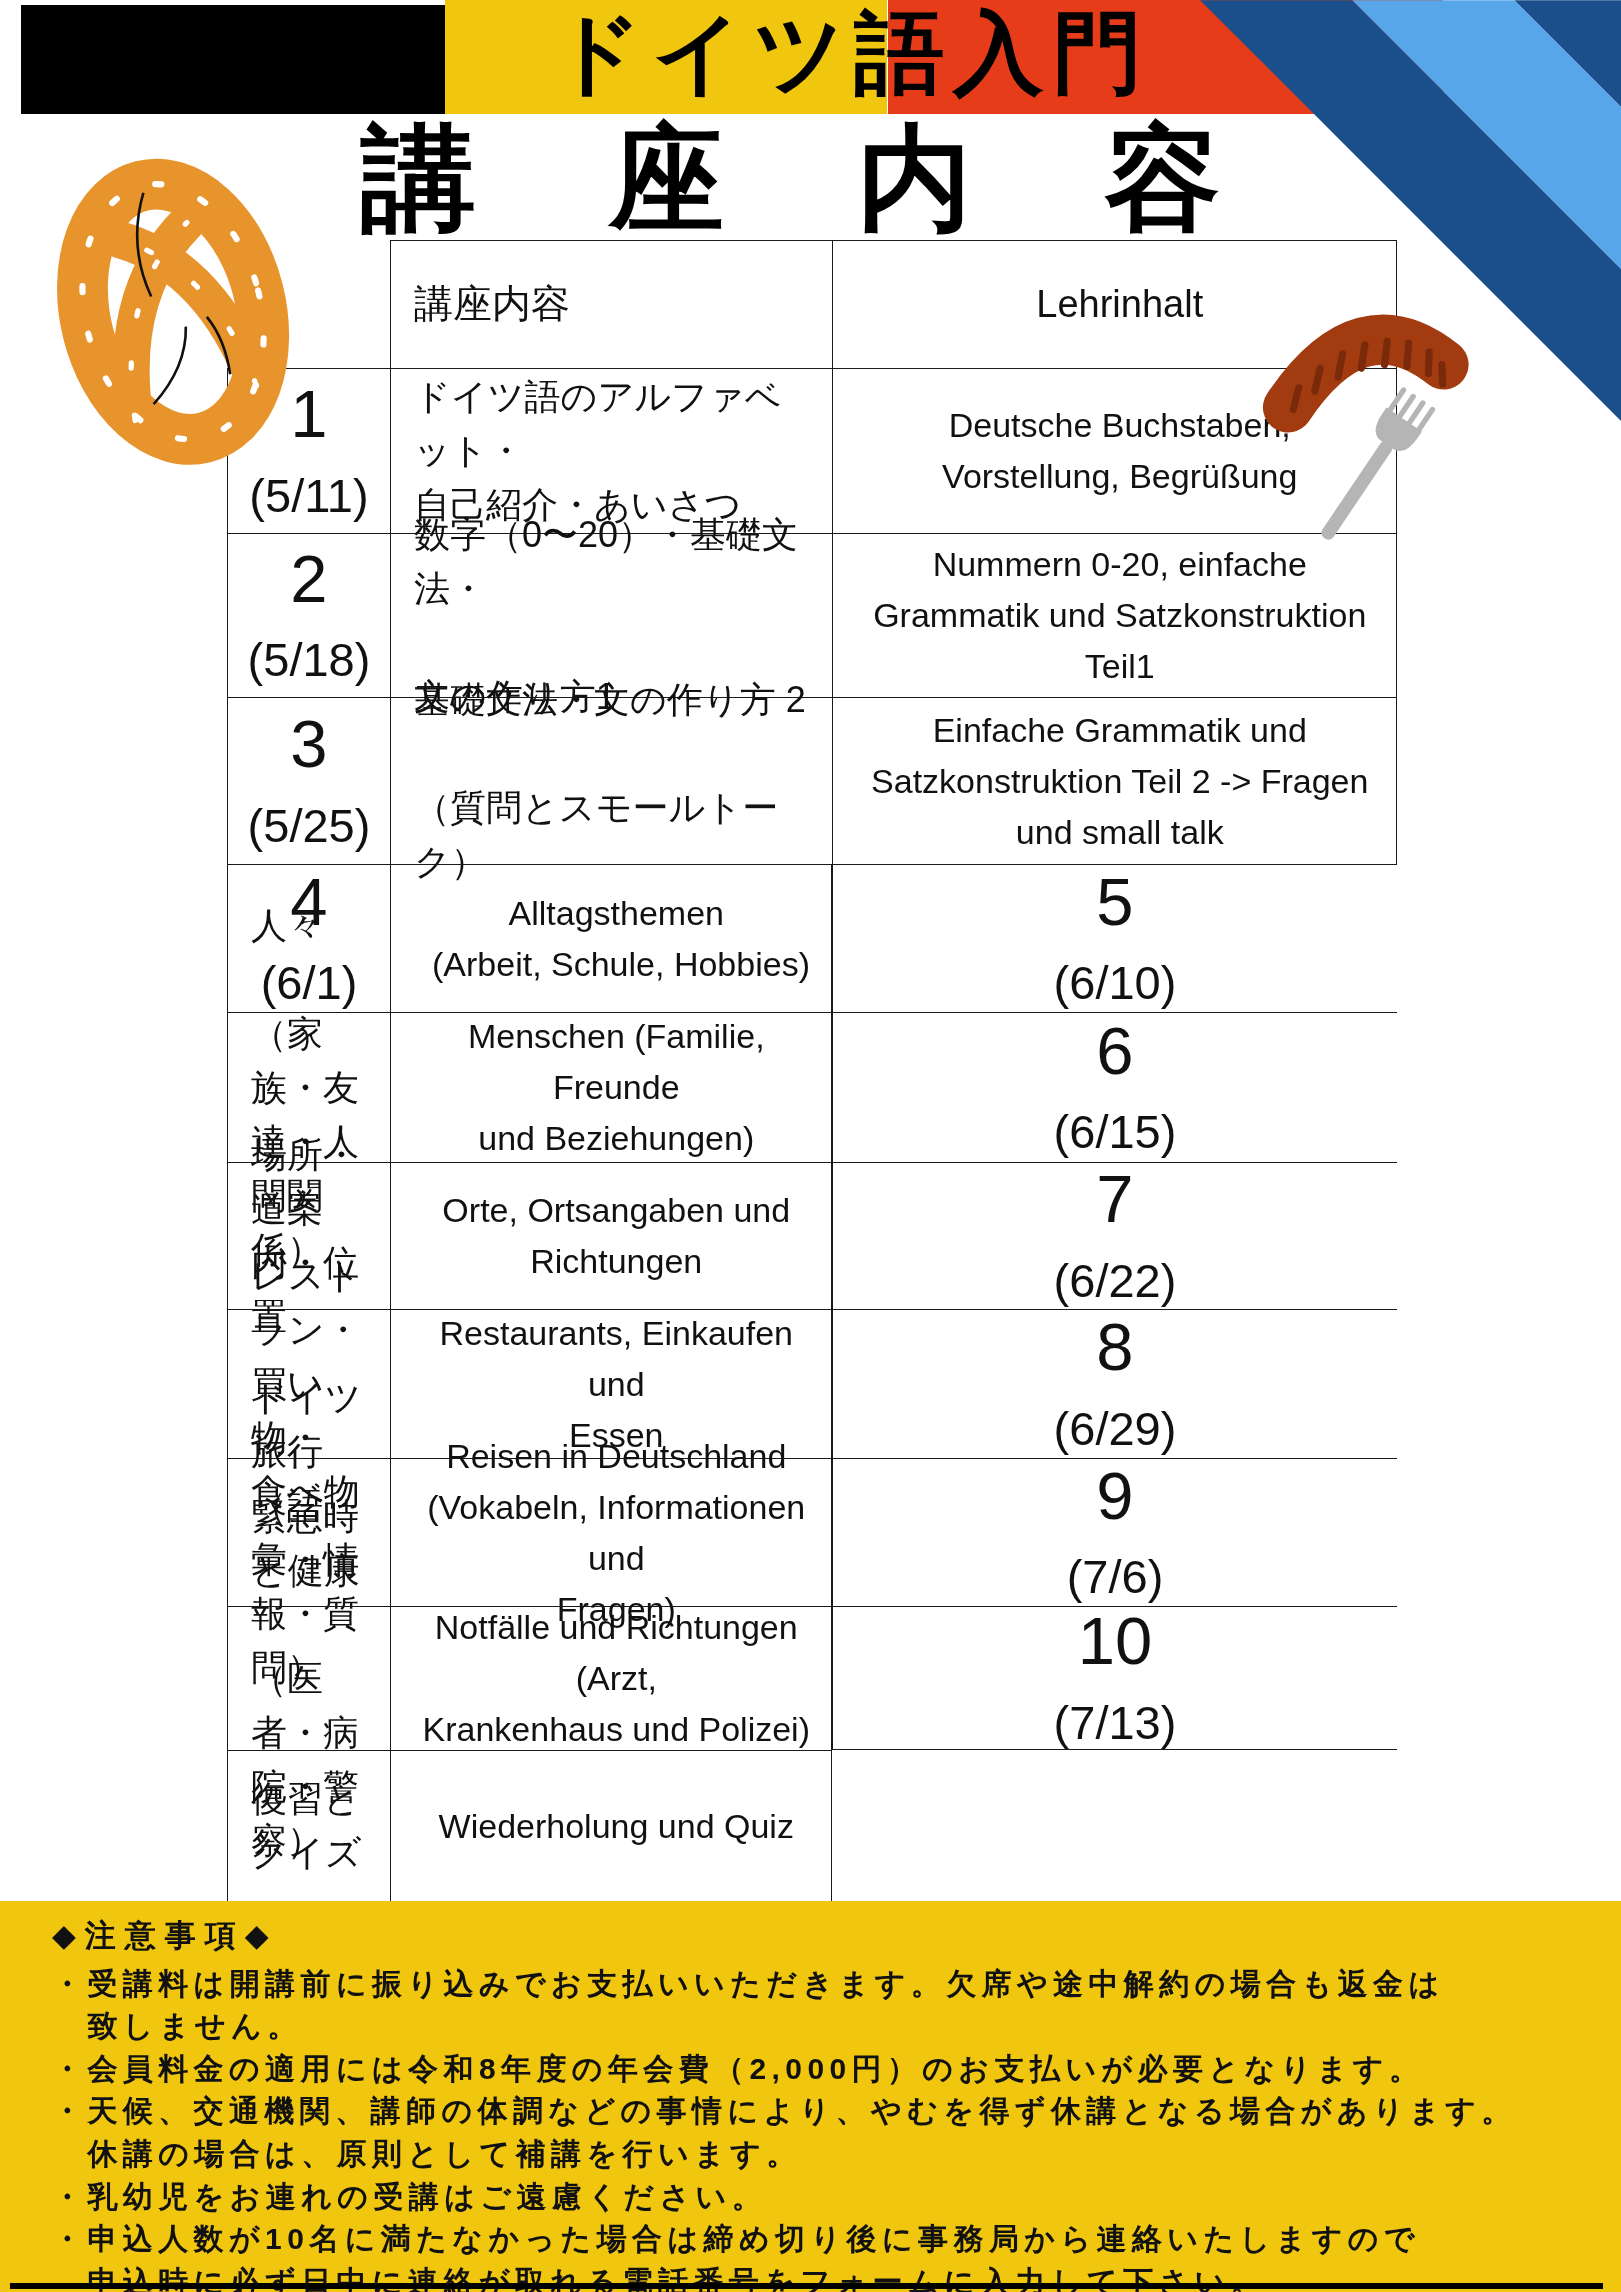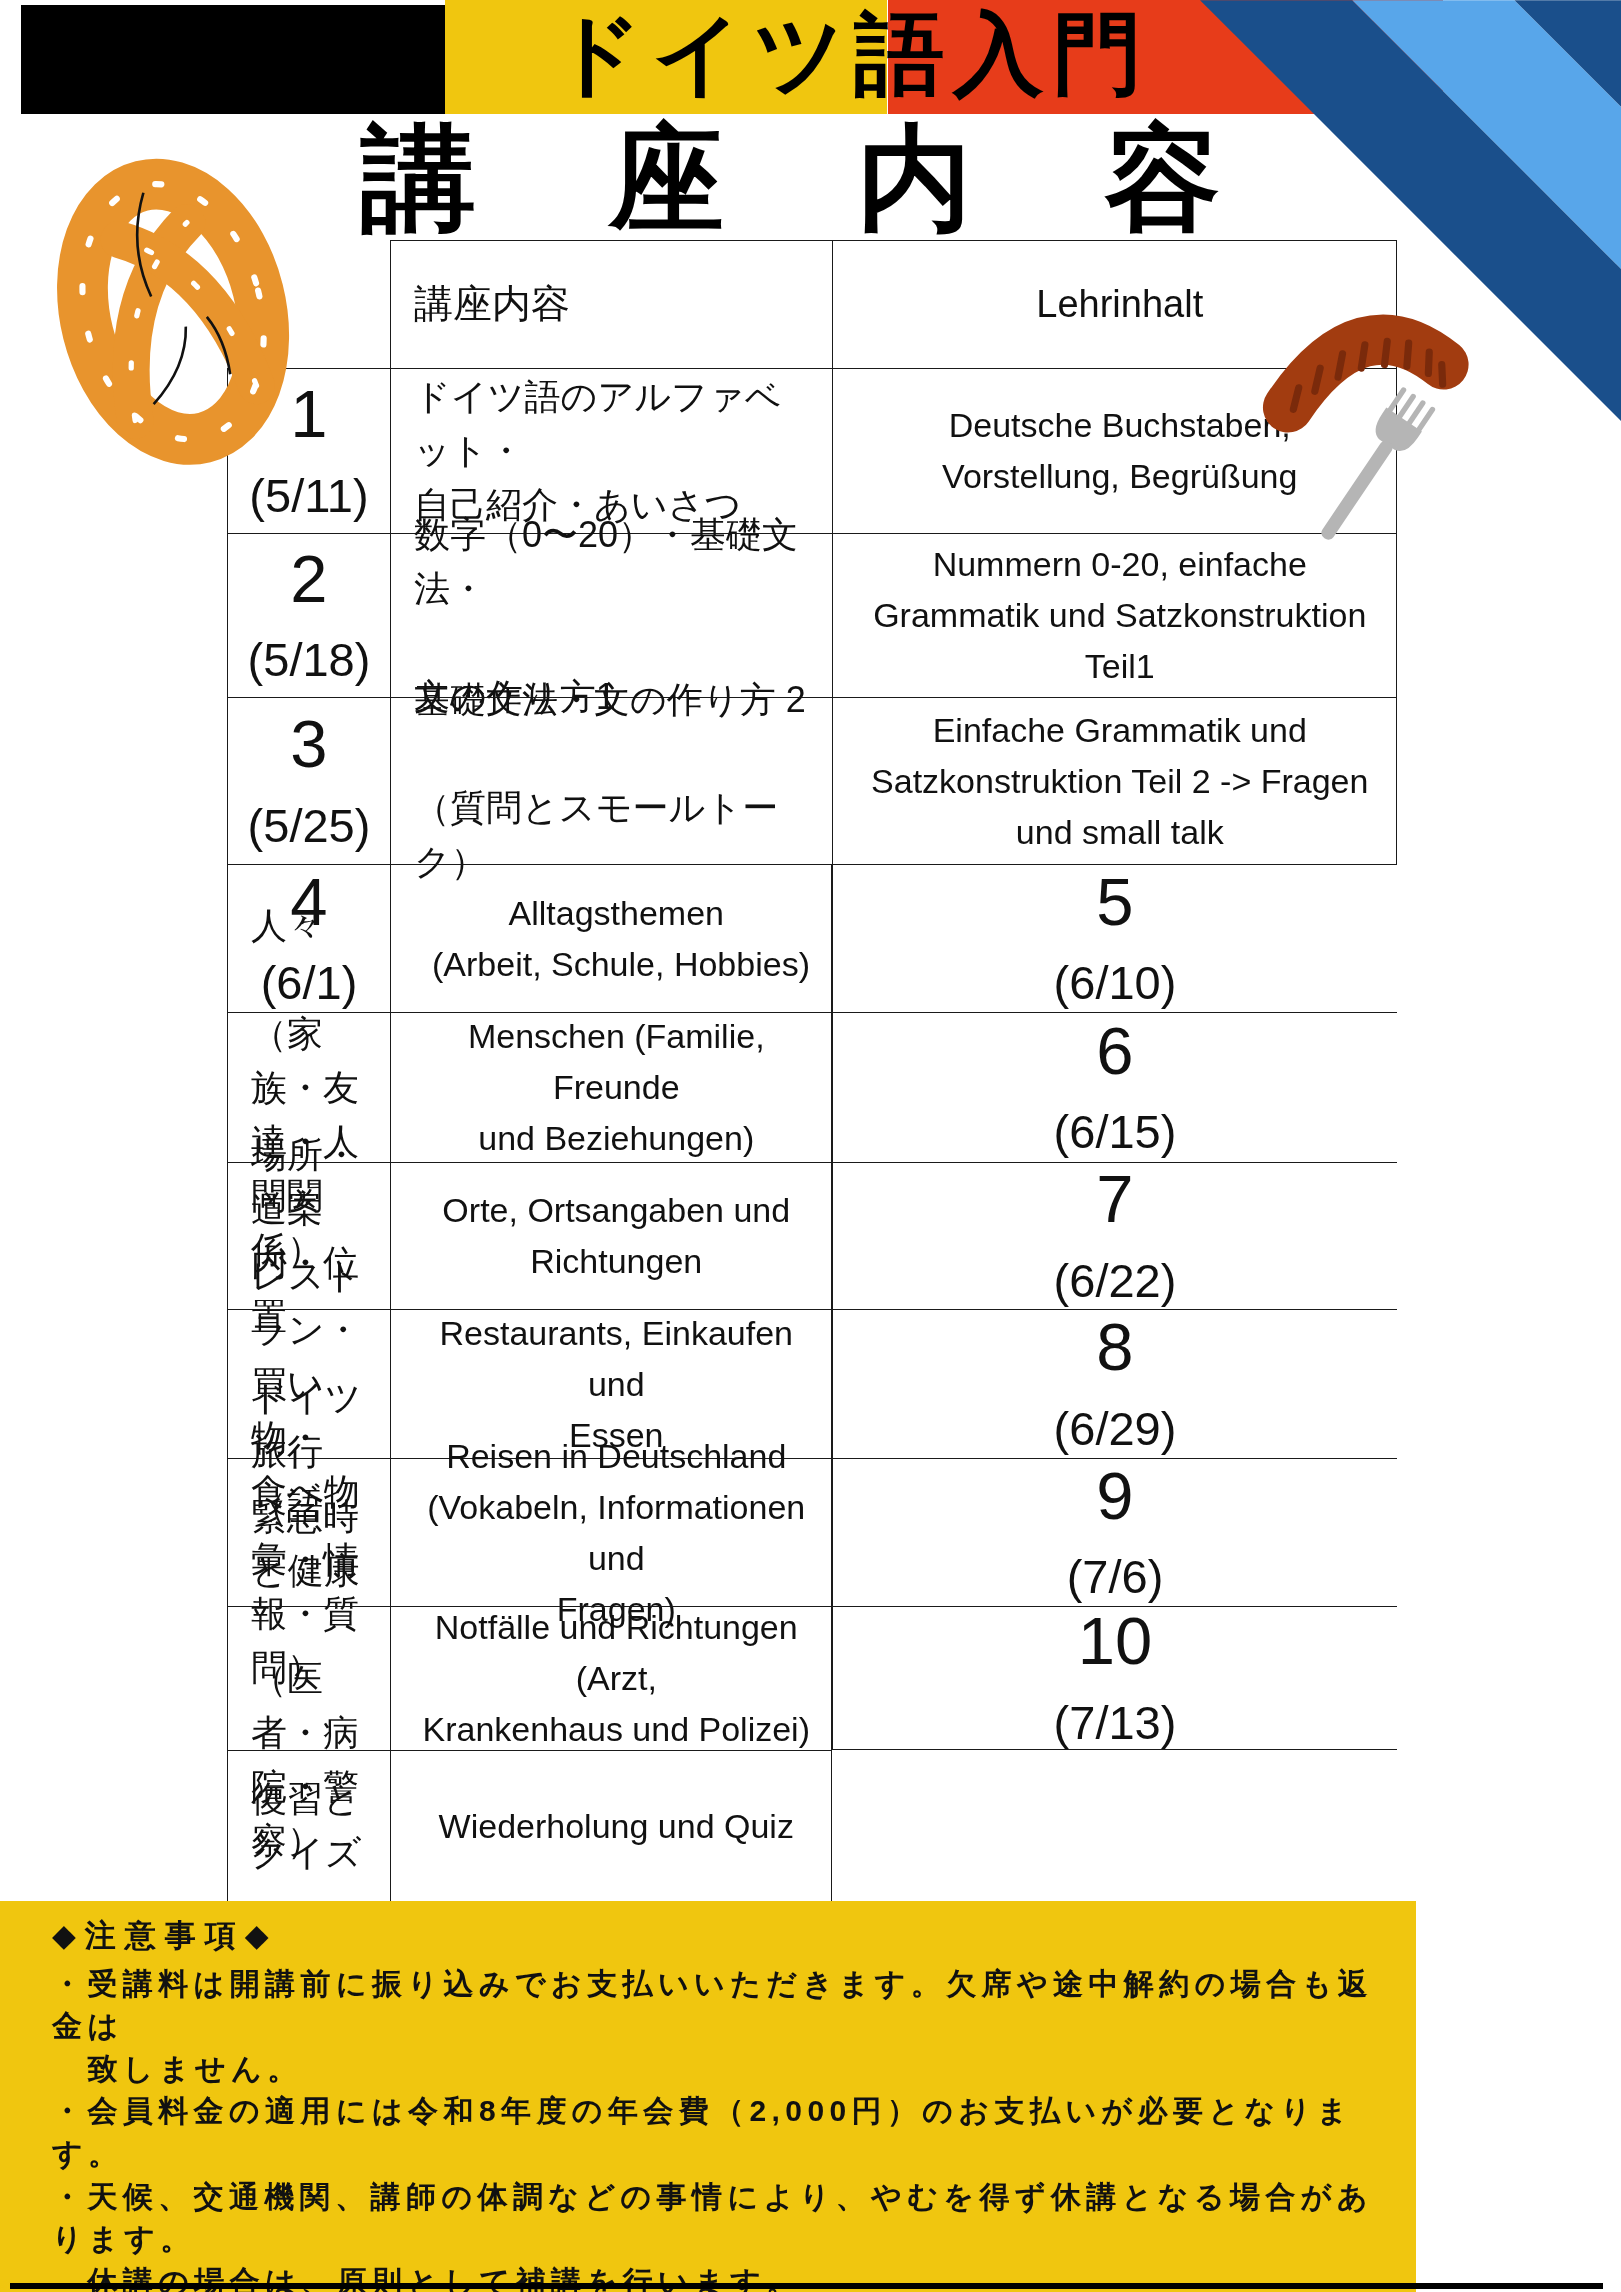--- a/index.html
+++ b/index.html
@@ -8,21 +8,21 @@
     font-family:"Liberation Sans","DejaVu Sans",sans-serif;color:#111;
     overflow:hidden;
   }
   .abs{position:absolute;}
 
   
   .flag-black{left:20.6px;top:4.5px;width:425px;height:109px;background:#000;z-index:1;}
   .flag-yellow{left:445px;top:0;width:442px;height:114px;background:#F0C60F;z-index:1;}
   .flag-red{left:888px;top:0;width:555px;height:114px;background:#E73C1A;z-index:1;}
   .flag-title{left:551px;top:7.2px;z-index:3;font-size:90px;font-weight:800;
-    letter-spacing:9px;line-height:1.05;white-space:nowrap;color:#000;}
+    letter-spacing:9px;line-height:1.05;white-space:nowrap;color:#000;font-family:Liberation Serif, serif;}
 
   
   .stripes{left:0;top:0;width:1621px;height:2293px;z-index:2;pointer-events:none;}
 
   
   .main-title{left:361px;top:121px;z-index:3;font-size:115px;font-weight:800;
     letter-spacing:133px;line-height:1;white-space:nowrap;color:#000;}
 
   
   .tbl{left:227px;top:240px;z-index:3;display:grid;
@@ -35,21 +35,21 @@
   .br{border-right-width:1.8px;} .bb{border-bottom-width:1.8px;}
   .numcell{align-items:center;text-align:center;}
   .num{font-size:67px;line-height:1.05;}
   .date{font-size:47px;line-height:1.15;margin-top:19px;}
   .jp{font-size:36px;line-height:1.5;padding:7.2px 16px 7.2px 23px;white-space:pre-wrap;}
   .de{font-size:34px;line-height:1.5;padding:7.2px 12.5px 7.2px 23px;white-space:pre-wrap;text-align:center;}
   .hjp{font-size:39px;padding:7.2px 16px 7.2px 23px;}
   .hde{font-size:38px;padding:7.2px 12.5px 7.2px 23px;}
 
   
-  .notes{left:0;top:1901px;width:1416px;height:391px;background:#F0C60F;z-index:3;}
+  .notes{left:0;top:1901px;width:1621px;height:391px;background:#F0C60F;z-index:3;}
   .notes-heading{margin:14.3px 0 0 52px;font-size:31px;font-weight:700;letter-spacing:9px;}
   .notes-body{margin:5.4px 36px 0 52px;font-size:30px;font-weight:700;letter-spacing:5.4px;
     line-height:1.42;white-space:pre-wrap;}
 
   .bottom-bar{left:9.9px;top:2283px;width:1593px;height:6.3px;background:#000;z-index:3;}
 
   
   .pretzel{left:40px;top:106px;width:264px;height:403px;z-index:4;}
   .sausage{left:1254px;top:309px;width:228px;height:264px;z-index:4;}
 </style>

